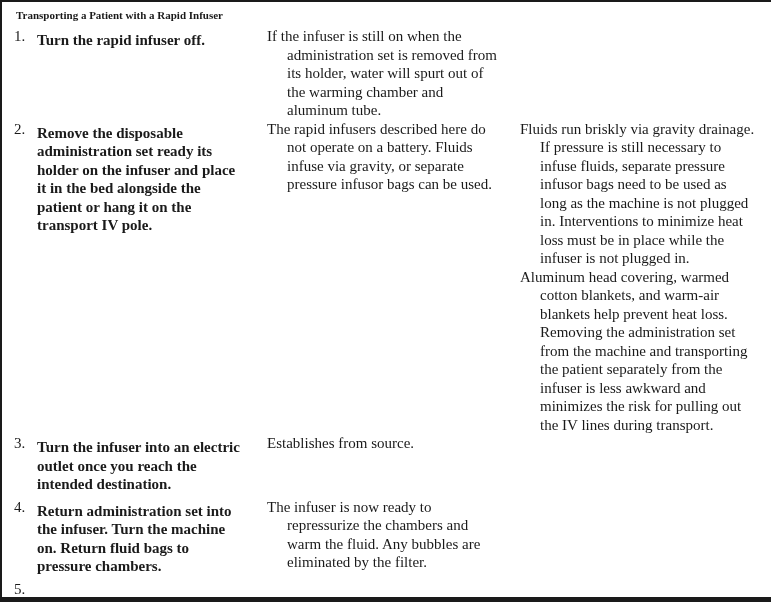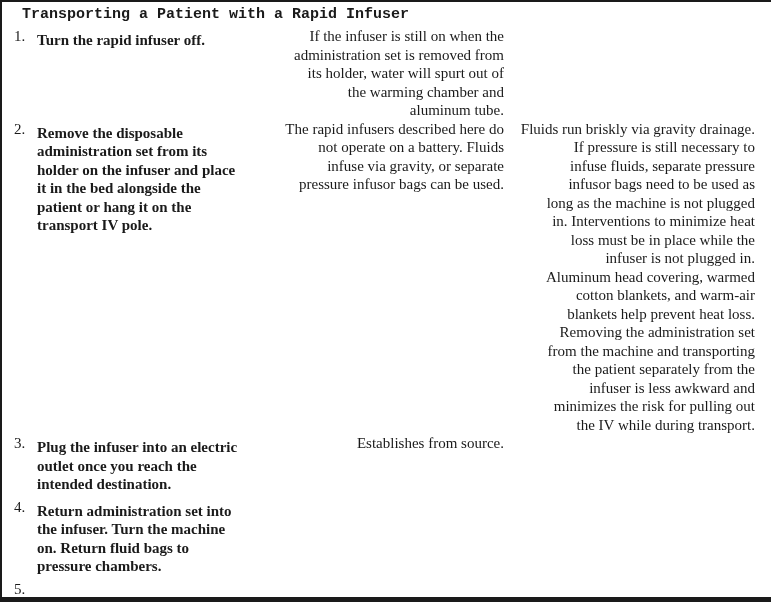--- a/index.html
+++ b/index.html
@@ -18,36 +18,34 @@
     font-size: 15px;
     line-height: 18.5px;
     border-top: 2px solid #1a1a1a;
     border-left: 2px solid #1a1a1a;
     border-bottom: 5px solid #1a1a1a;
     padding: 3px 2px 0 12px;
     overflow: hidden;
   }
   .title {
     font-weight: bold;
-    font-size: 15px;
+    font-size: 11px;
     line-height: 20px;
-    margin: 0 0 2px 8px;
-    font-family: Liberation Mono, monospace;
+    margin: 0 0 2px 2px;
   }
   .row {
     display: grid;
     grid-template-columns: 251px 253px 1fr;
   }
   .cell {
     box-sizing: border-box;
     padding-right: 14px;
   }
   .cell.rationale, .cell.considerations {
     padding-left: 2px;
-    text-align: right;
   }
   .cell.action {
     display: flex;
     align-items: flex-start;
   }
   .step-num {
     flex: 0 0 19px;
     display: inline-block;
   }
   .action-body { flex: 1 1 auto; }
@@ -75,49 +73,52 @@
           </div>
         </div>
         <div class="cell rationale">
           <p class="hang">If the infuser is still on when the administration set is removed from its holder, water will spurt out of the warming chamber and aluminum tube.</p>
         </div>
       </div>
       <div class="row">
         <div class="cell action">
           <span class="step-num">2.</span>
           <div class="action-body">
-            <p class="para">Remove the disposable administration set from its holder on the infuser and place it in the bed alongside the patient or hang it on the transport IV pole.</p>
+            <p class="para">Remove the disposable administration set ready its holder on the infuser and place it in the bed alongside the patient or hang it on the transport IV pole.</p>
           </div>
         </div>
         <div class="cell rationale">
           <p class="hang">The rapid infusers described here do not operate on a battery. Fluids infuse via gravity, or separate pressure infusor bags can be used.</p>
         </div>
         <div class="cell considerations">
           <p class="hang">Fluids run briskly via gravity drainage. If pressure is still necessary to infuse fluids, separate pressure infusor bags need to be used as long as the machine is not plugged in. Interventions to minimize heat loss must be in place while the infuser is not plugged in.</p>
-          <p class="hang">Aluminum head covering, warmed cotton blankets, and warm-air blankets help prevent heat loss. Removing the administration set from the machine and transporting the patient separately from the infuser is less awkward and minimizes the risk for pulling out the IV while during transport.</p>
+          <p class="hang">Aluminum head covering, warmed cotton blankets, and warm-air blankets help prevent heat loss. Removing the administration set from the machine and transporting the patient separately from the infuser is less awkward and minimizes the risk for pulling out the IV lines during transport.</p>
         </div>
       </div>
       <div class="row">
         <div class="cell action">
           <span class="step-num">3.</span>
           <div class="action-body">
-            <p class="para">Plug the infuser into an electric outlet once you reach the intended destination.</p>
+            <p class="para">Turn the infuser into an electric outlet once you reach the intended destination.</p>
           </div>
         </div>
         <div class="cell rationale">
           <p class="hang">Establishes from source.</p>
         </div>
         <div class="cell considerations"></div>
       </div>
       <div class="row">
         <div class="cell action">
           <span class="step-num">4.</span>
           <div class="action-body">
             <p class="para">Return administration set into the infuser. Turn the machine on. Return fluid bags to pressure chambers.</p>
           </div>
+        </div>
+        <div class="cell rationale">
+          <p class="hang">The infuser is now ready to repressurize the chambers and warm the fluid. Any bubbles are eliminated by the filter.</p>
         </div>
       </div>
       <div class="row">
         <div class="cell action">
           <span class="step-num">5.</span>
         </div>
         <div class="cell considerations"></div>
       </div>
       <div class="row">
         <div class="cell action">

